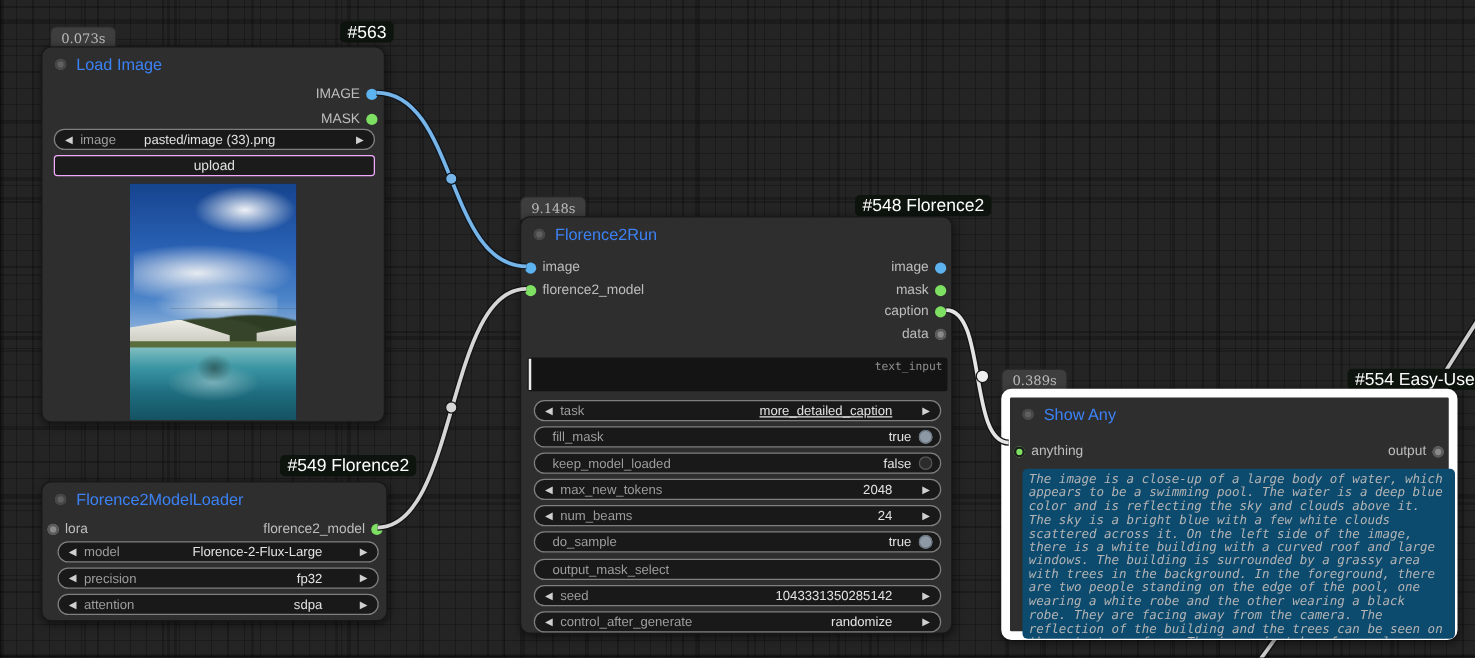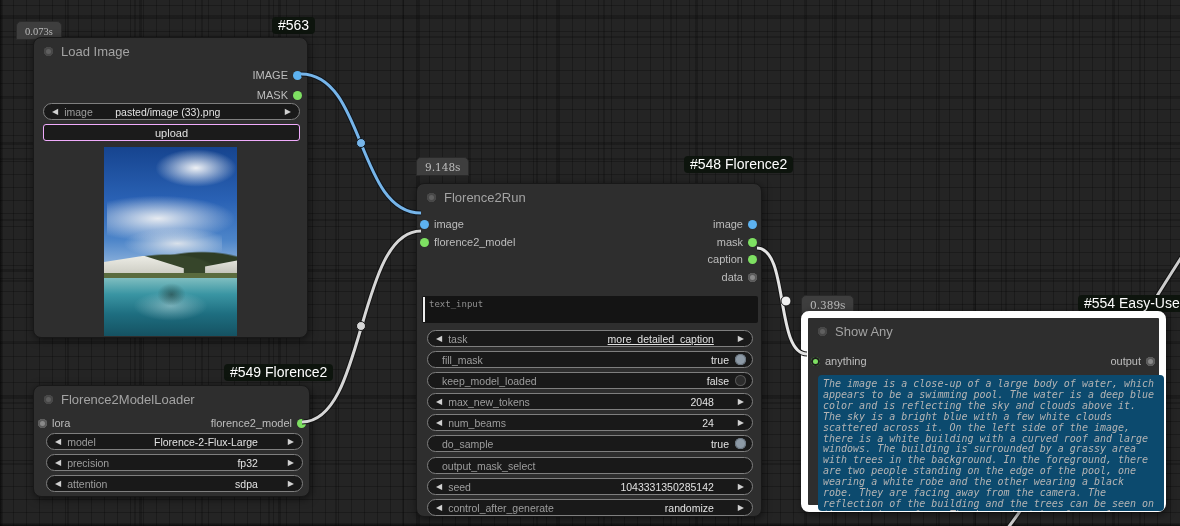--- a/index.html
+++ b/index.html
@@ -32,21 +32,21 @@
   }
 
   .node{
     position:absolute; z-index:2; background:#2e2e2e;
     border:1px solid #181818; border-radius:8px;
     box-shadow:1px 2px 8px rgba(0,0,0,.55);
   }
   .node.selected{ border:7px solid #ffffff; }
   .node-title{
     height:26px; display:flex; align-items:center; gap:8px; padding:0 10px;
-    color:#a3a3a3; font-size:13px;
+    color:#3b82f6; font-size:13px;
   }
   .collapse-dot{
     width:9px; height:9px; border-radius:50%;
     background:#606060; box-shadow:inset 0 0 0 2px #474747; flex:0 0 auto;
   }
   .slot{ position:absolute; display:flex; align-items:center; gap:5px;
          font-size:11px; color:#bdbdbd; height:14px; }
   .slot.out{ flex-direction:row; }
   .dot{ width:9px; height:9px; border-radius:50%; flex:0 0 auto; }
   .dot.blue { background:#5db2f0; }
@@ -68,21 +68,21 @@
 
   .btn{
     position:absolute; height:17px; background:#1b1b1b;
     border:1px solid #f0abfc; border-radius:3px;
     display:flex; align-items:center; justify-content:center;
     font-size:11px; color:#e0e0e0;
   }
   .textarea{
     position:absolute; background:#141414; border-radius:2px;
     font-family:"DejaVu Sans Mono", monospace; font-size:9px; color:#8f8f8f;
-    padding:3px 4px 3px 7px; overflow:hidden;
+    padding:3px 4px 3px 7px; overflow:hidden;text-align:right;
   }
   .caret{ position:absolute; left:1px; top:1px; bottom:1px; width:2px; background:#ececec; }
 
   .caption-box{
     position:absolute; background:#0c4a6e; border-radius:4px;
     font-family:"DejaVu Sans Mono", monospace; font-size:10px; line-height:10.9px;
     color:#b4b4b4; padding:4px 5px; white-space:pre-wrap; overflow:hidden;font-style:italic;
   }
 
   
@@ -116,21 +116,21 @@
     background:radial-gradient(ellipse, rgba(30,50,45,.55), transparent 70%); }
 </style>
 </head>
 <body>
 
 <svg class="wires" id="wires-bg">
   <path d="M995,545 C1060,462 1138,322 1194,238" stroke="#111" stroke-width="5" fill="none"></path>
   <path d="M995,545 C1060,462 1138,322 1194,238" stroke="#cccccc" stroke-width="3" fill="none"></path>
 </svg>
 
-<div class="timer-badge" style="left:16px; top:21px;font-family:Liberation Serif, serif;">0.073s</div>
+<div class="timer-badge" style="left:40px; top:21px;">0.073s</div>
 <div class="id-badge" style="left:272px; top:17px;">#563</div>
 
 <div class="node" style="left:33px; top:37px; width:275px; height:301px;">
   <div class="node-title">
     <span class="collapse-dot"></span>
     <span>Load Image</span>
   </div>
   <div class="slot out" style="right:5px; top:30px;">
     <span>IMAGE</span>
     <span class="dot blue"></span>
@@ -159,21 +159,21 @@
     <div class="pv-grass"></div>
     <div class="pv-pool"></div>
     <div class="pv-refl"></div>
     <div class="pv-refl2"></div>
   </div>
 </div>
 
 <div class="timer-badge" style="left:416px; top:157px;">9.148s</div>
 <div class="id-badge" style="left:684px; top:156px;">#548 Florence2</div>
 
-<div class="node" style="left:416px; top:183px; width:346px; height:334px;">
+<div class="node" style="left:416px; top:173px; width:346px; height:334px;">
   <div class="node-title">
     <span class="collapse-dot"></span>
     <span>Florence2Run</span>
   </div>
   <div class="slot" style="left:3px; top:33px;">
     <span class="dot blue"></span>
     <span>image</span>
   </div>
   <div class="slot" style="left:3px; top:51px;">
     <span class="dot green"></span>

